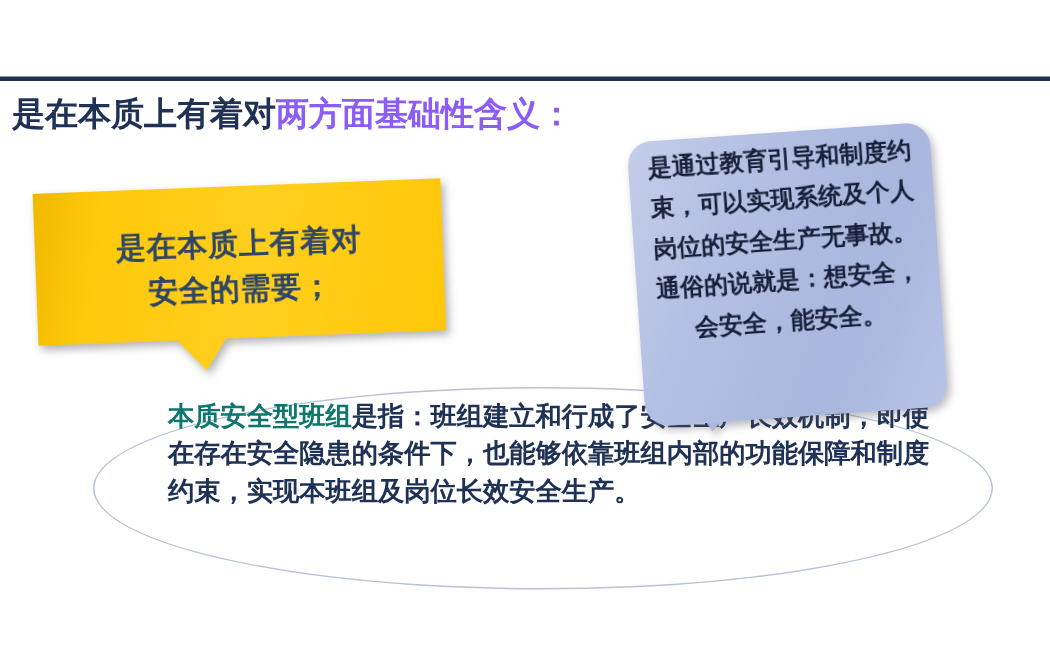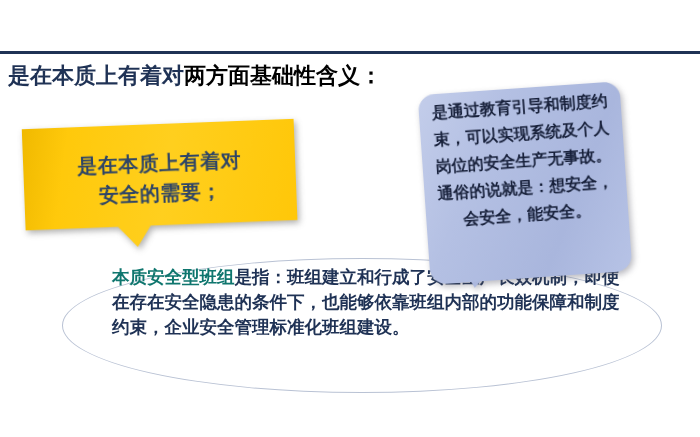--- a/index.html
+++ b/index.html
@@ -55,21 +55,21 @@
     position: absolute;
     left: 8px;
     top: 61px;
     font-size: 22px;
     font-weight: bold;
     color: #1f3255;
     white-space: nowrap;
     letter-spacing: 0px;
   }
   #heading-line .hl-red {
-    color: #000000;
+    color: #8b5cf6;
   }
 
   
   #oval {
     position: absolute;
     left: 62px;
     top: 258px;
     width: 600px;
     height: 135px;
     border: 1.3px solid #b9c2d4;
@@ -196,21 +196,21 @@
 
   <div id="title-rule"></div>
 
   <div id="heading-line">
     <span>是在本质上有着对</span><span class="hl-red">两方面基础性含义</span><span class="hl-red">：</span>
   </div>
 
   <div id="oval"></div>
 
   <div id="oval-text">
-    <span class="ot-red">本质安全型班组</span><span>是指：班组建立和行成了安全</span><span>生产长效机制，即使在存在安全隐患的条件下</span><span>，也能够依靠班组内部的功能保障和制度约束</span><span>，企业安全管理标准化班组建设。</span>
+    <span class="ot-red">本质安全型班组</span><span>是指：班组建立和行成了安全</span><span>生产长效机制，即使在存在安全隐患的条件下</span><span>，也能够依靠班组内部的功能保障和制度约束</span><span>，实现本班组及岗位长效安全生产。</span>
   </div>
 
   <div id="yellow-callout">
     <div class="yc-shape"></div>
     <div class="yc-text">
       <div class="yc-line">是在本质上有着对</div>
       <div class="yc-line">安全的需要；</div>
     </div>
   </div>
 

